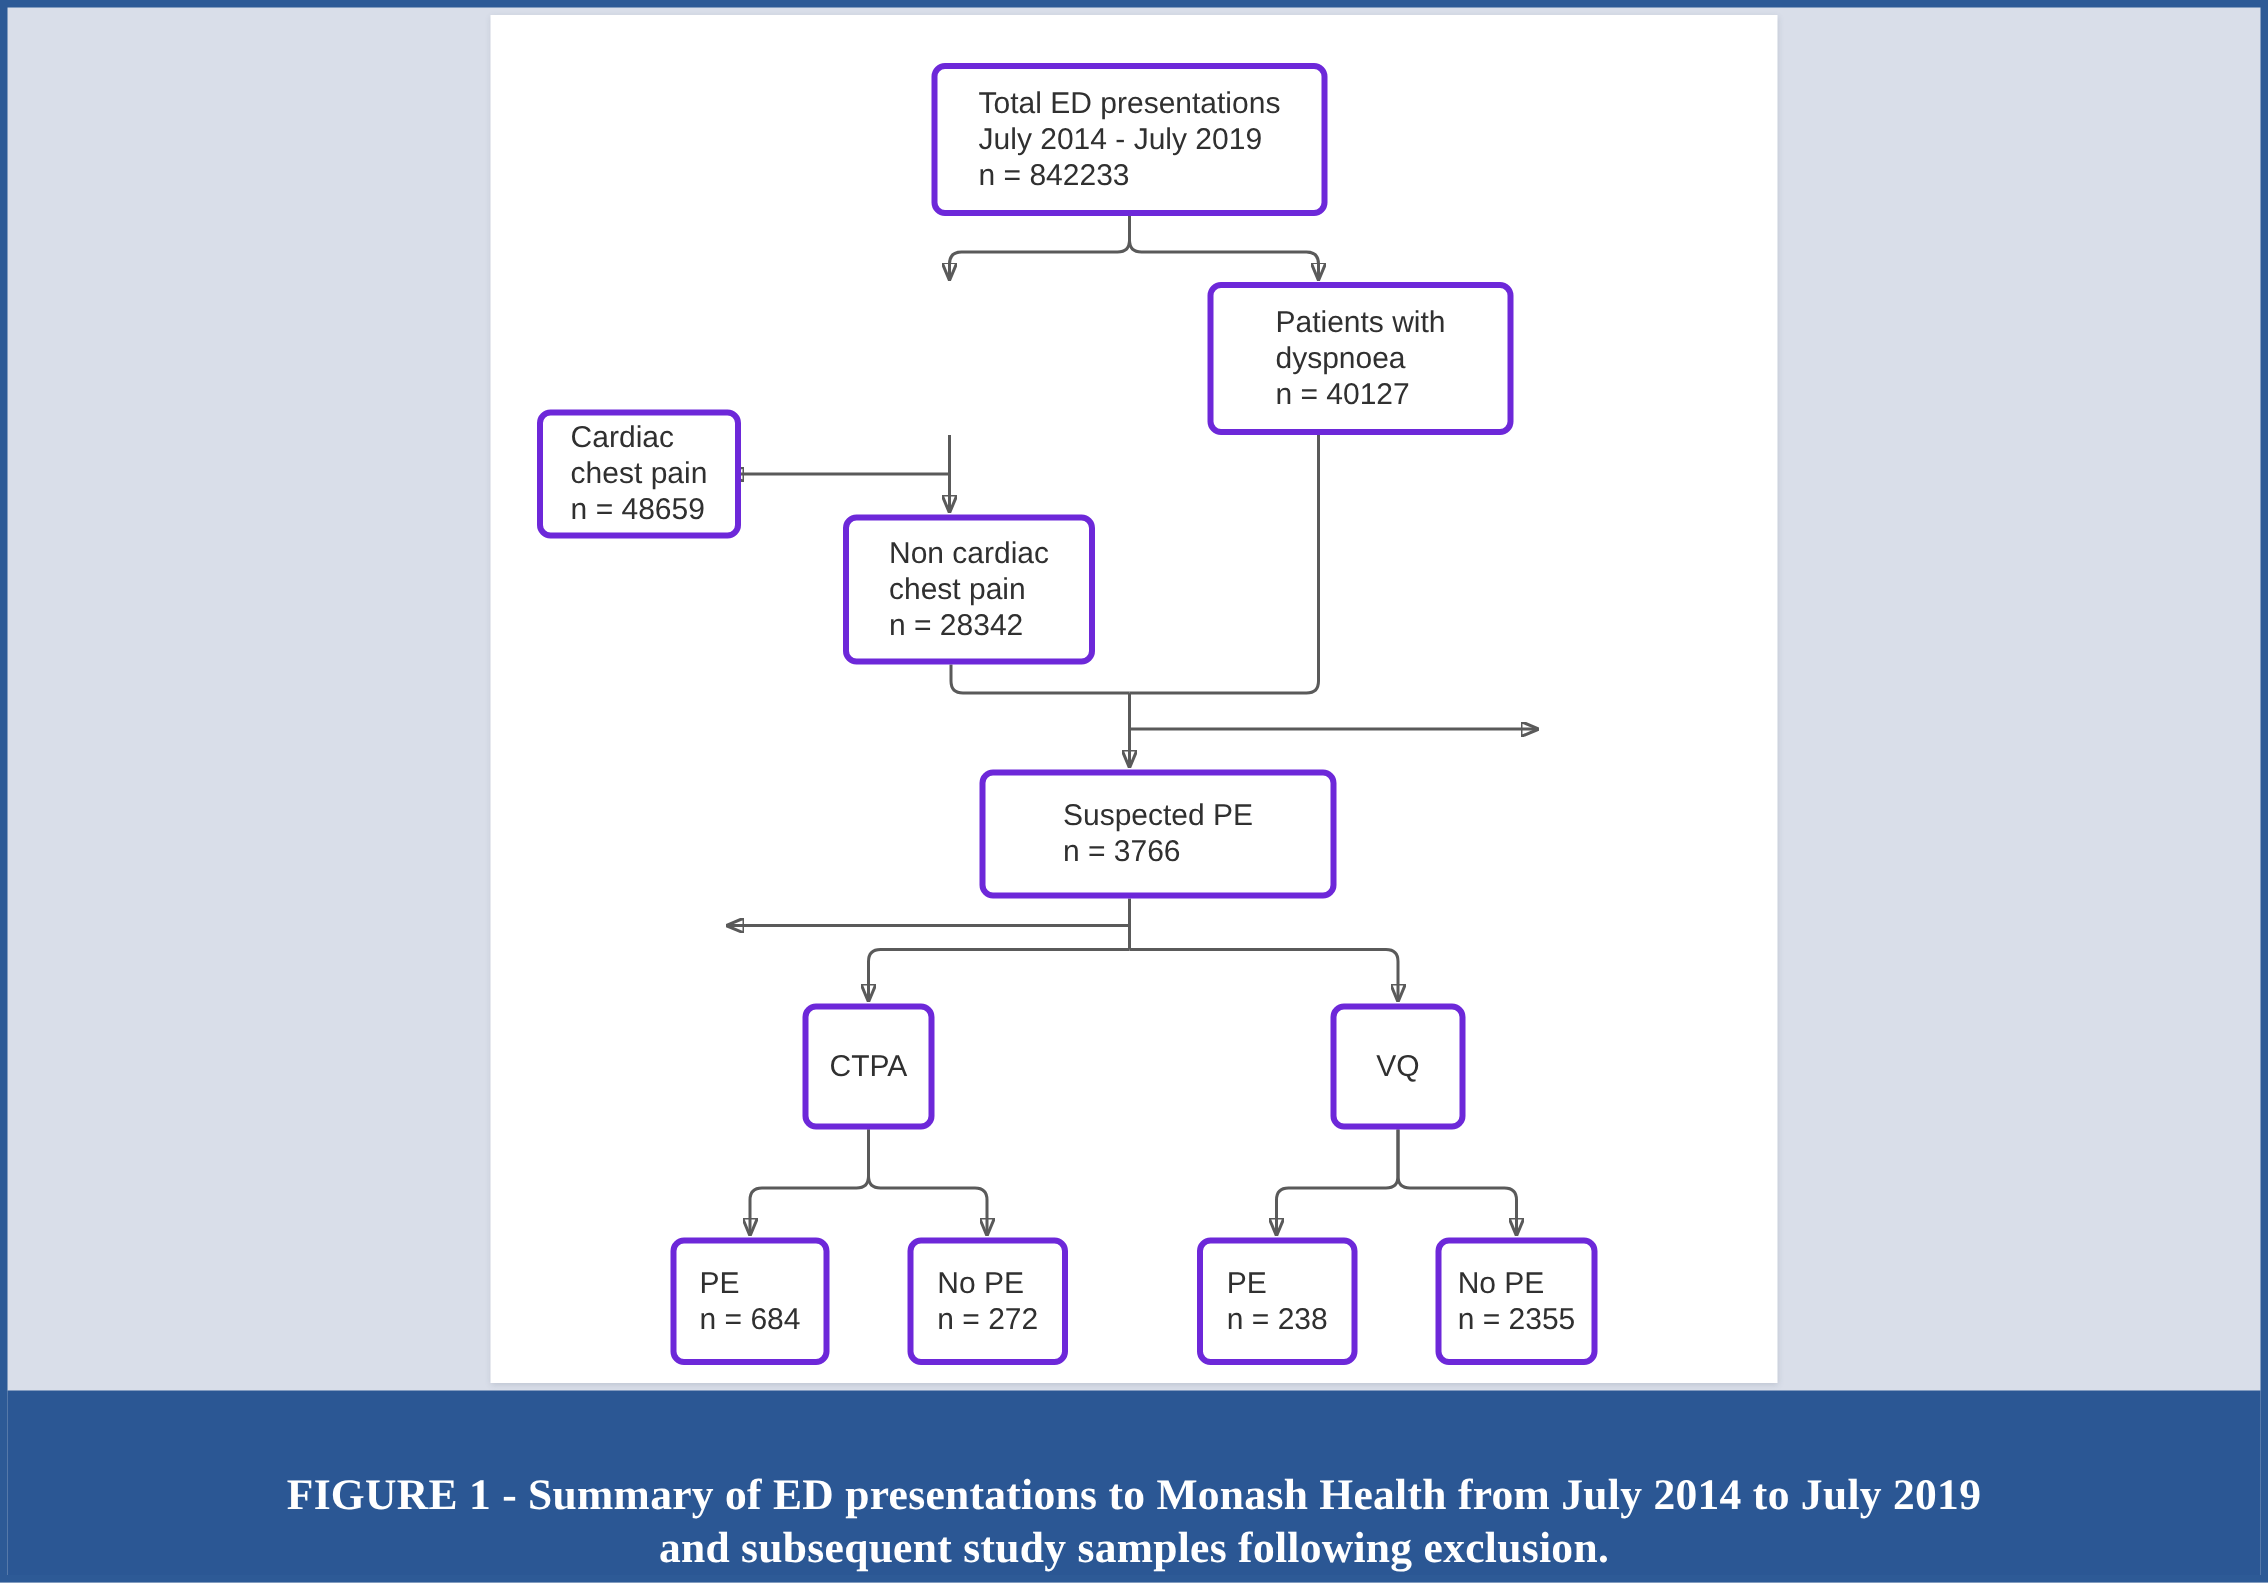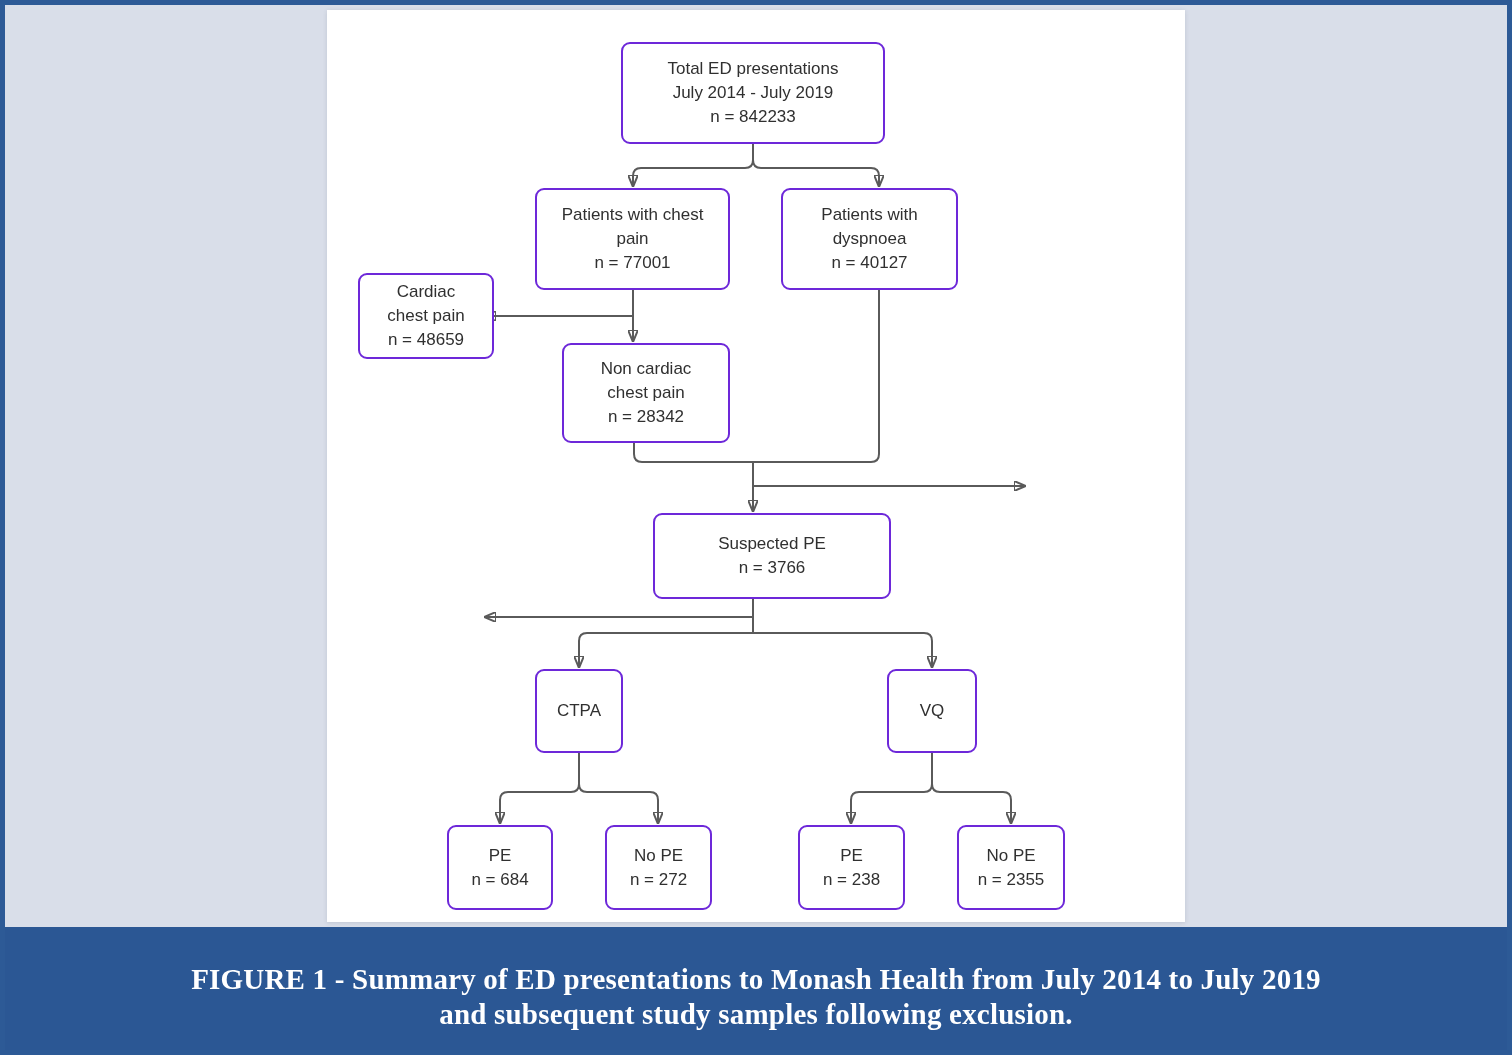--- a/index.html
+++ b/index.html
@@ -24,34 +24,33 @@
   }
   .connectors {
     position: absolute; left: 0; top: 0;
     width: 858px; height: 912px;
   }
   .connectors path { stroke: #5a5a5a; stroke-width: 2; fill: none; }
   .node {
     position: absolute;
     box-sizing: border-box;
     background: #ffffff;
-    border: 2px solid #6d28d9;
+    border: 4px solid #6d28d9;
     border-radius: 9px;
     display: flex; align-items: center; justify-content: center;
-    text-align: center;
     white-space: pre-line;
-    font-size: 17px; line-height: 24px;
+    font-size: 20px; line-height: 24px;
     color: #303030;
   }
   .caption-band {
     position: absolute;
     left: 0; right: 0; bottom: 0;
     height: 123px;
     background: #2b5794;
-    display: flex; align-items: center; justify-content: center;
+    display: flex; align-items: flex-end; justify-content: center;
   }
   .caption {
     margin-top: 17px;
     color: #ffffff;
     font-family: "Liberation Serif", serif;
     font-weight: bold;
     font-size: 29px; line-height: 35px;
     text-align: center;
     white-space: pre-line;
     letter-spacing: 0.2px;
@@ -85,25 +84,22 @@
       <path d="M252,743 L252,774 Q252,782 244,782 L181,782 Q173,782 173,790 L173,813" marker-end="url(#arrow)"></path>
       <path d="M252,743 L252,774 Q252,782 260,782 L323,782 Q331,782 331,790 L331,813" marker-end="url(#arrow)"></path>
       <path d="M605,743 L605,774 Q605,782 597,782 L532,782 Q524,782 524,790 L524,813" marker-end="url(#arrow)"></path>
       <path d="M605,743 L605,774 Q605,782 613,782 L676,782 Q684,782 684,790 L684,813" marker-end="url(#arrow)"></path>
     </svg>
 
     <div class="node" style="left:294px; top:32px;  width:264px; height:102px">Total ED presentations
 July 2014 - July 2019
 n = 842233</div>
 
-    <div class="node" style="left:208px; top:178px; width:195px; height:102px">Patients with chest
-pain
-n = 77001</div>
 
-    <div class="node" style="left:454px; top:178px; width:177px; height:102px">Patients with
+    <div class="node" style="left:478px; top:178px; width:204px; height:102px">Patients with
 dyspnoea
 n = 40127</div>
 
     <div class="node" style="left:31px;  top:263px; width:136px; height:86px">Cardiac
 chest pain
 n = 48659</div>
 
     <div class="node" style="left:235px; top:333px; width:168px; height:100px">Non cardiac
 chest pain
 n = 28342</div>

